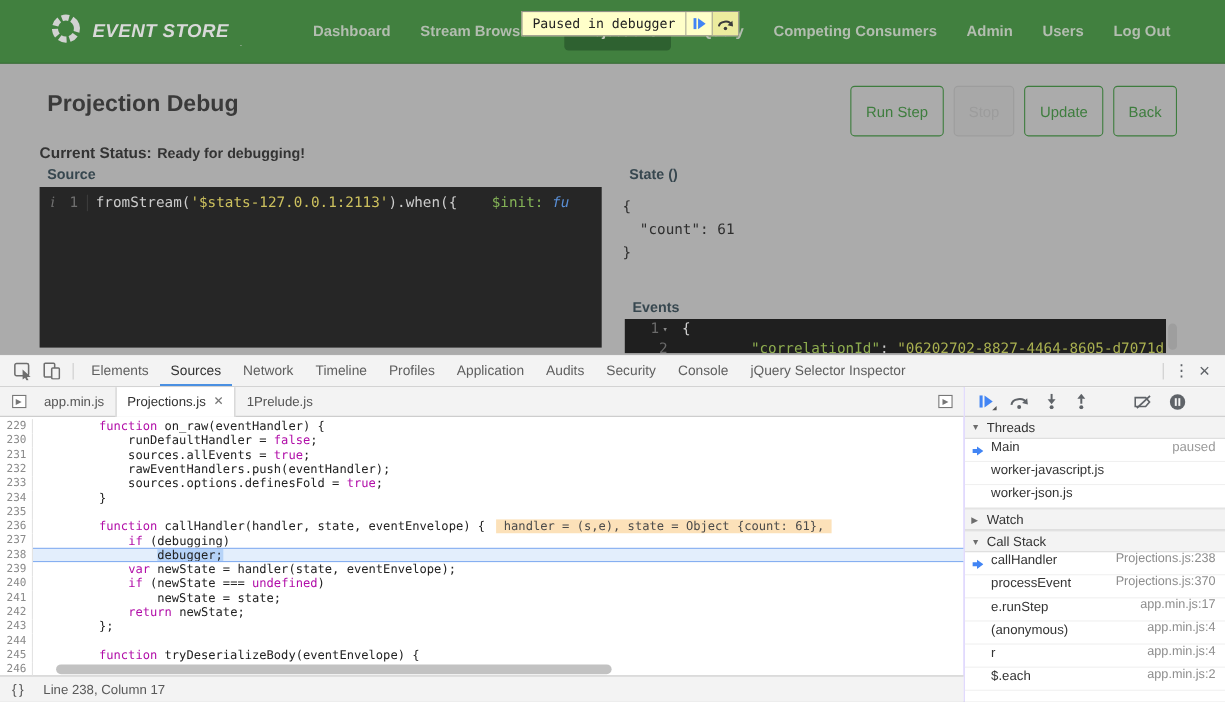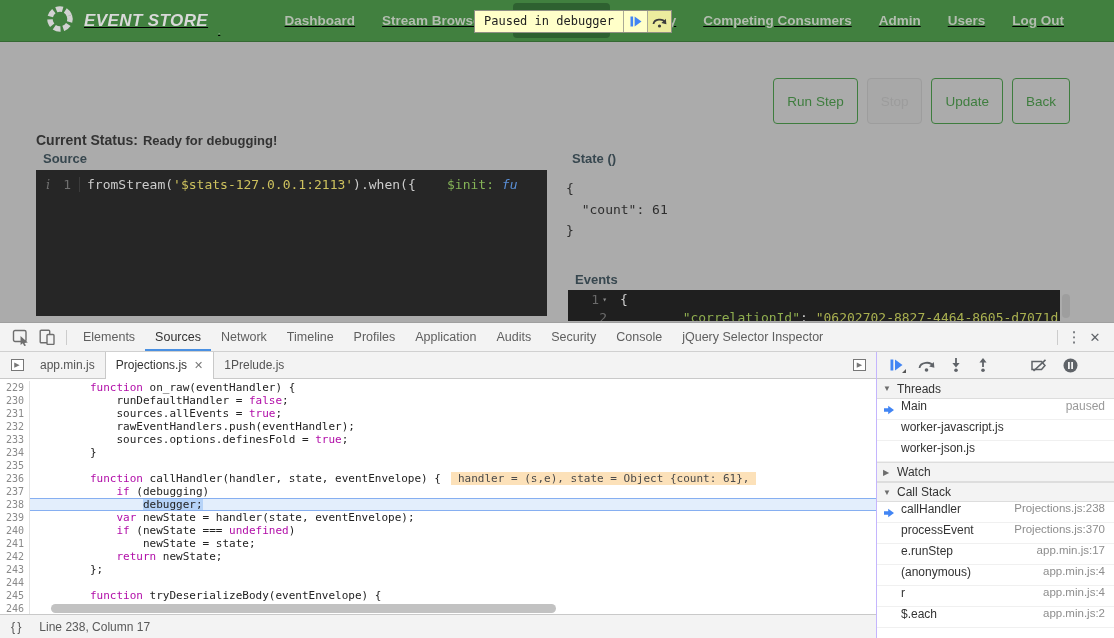--- a/index.html
+++ b/index.html
@@ -1,21 +1,21 @@
 <!DOCTYPE html>
 <html><head>
 <meta charset="utf-8">
 <style>
   * { margin:0; padding:0; box-sizing:border-box; }
   body { font-family:"Liberation Sans", sans-serif; }
   .page { position:relative; width:1114px; height:638px; background:#ababab; overflow:hidden; }
 
   
-  .navbar { position:absolute; top:0; left:0; width:1114px; height:42px; background:#41803f;
-            display:flex; align-items:center; border-bottom:1px solid rgba(0,0,0,.18);text-decoration:underline; }
+  .navbar { position:absolute; top:0; left:0; width:1114px; height:58px; background:#41803f;
+            display:flex; align-items:center; border-bottom:1px solid rgba(0,0,0,.18); }
   .brand { margin-left:45px; display:flex; align-items:center; gap:9px; }
   .brand-text { font-style:italic; font-weight:bold; font-size:17px; color:#d9d9d9; letter-spacing:.4px; }
   .brand-dot { font-size:8px; color:#bfbfbf; align-self:flex-end; margin-left:1px; margin-bottom:2px;}
   .nav-list { margin-left:auto; margin-right:50px; display:flex; align-items:center; gap:27px;
               font-weight:bold; font-size:13.5px; color:#b3bdb0; }
   .nav-item { cursor:default; white-space:nowrap; }
   .nav-item.active { background:#2e6130; padding:10px 12px; border-radius:4px; color:#bec7ba; }
 
   
   .paused-banner { position:absolute; left:474px; top:10px; height:23px; display:flex; z-index:60;
@@ -164,20 +164,21 @@
     </div>
     <div class="pb-btn step">
       <svg width="15" height="12" viewBox="0 0 15 12">
         <path d="M1.5 8 C2 3 11 2 13 6.5" fill="none" stroke="#3c3c3c" stroke-width="1.8"></path>
         <path d="M13.8 2.8 L14.4 8.2 L9.4 7 Z" fill="#3c3c3c"></path>
         <circle cx="7.5" cy="10" r="1.6" fill="#3c3c3c"></circle>
       </svg>
     </div>
   </div>
 
+  <div class="page-title">Projection Debug</div>
   <div class="header-buttons" id="header-buttons">
       <button class="btn">Run Step</button>
       <button class="btn disabled">Stop</button>
       <button class="btn">Update</button>
       <button class="btn">Back</button>
     </div>
 
   <div class="status-line">
     <span class="status-label">Current Status:</span><span class="status-value">Ready for debugging!</span>
   </div>

